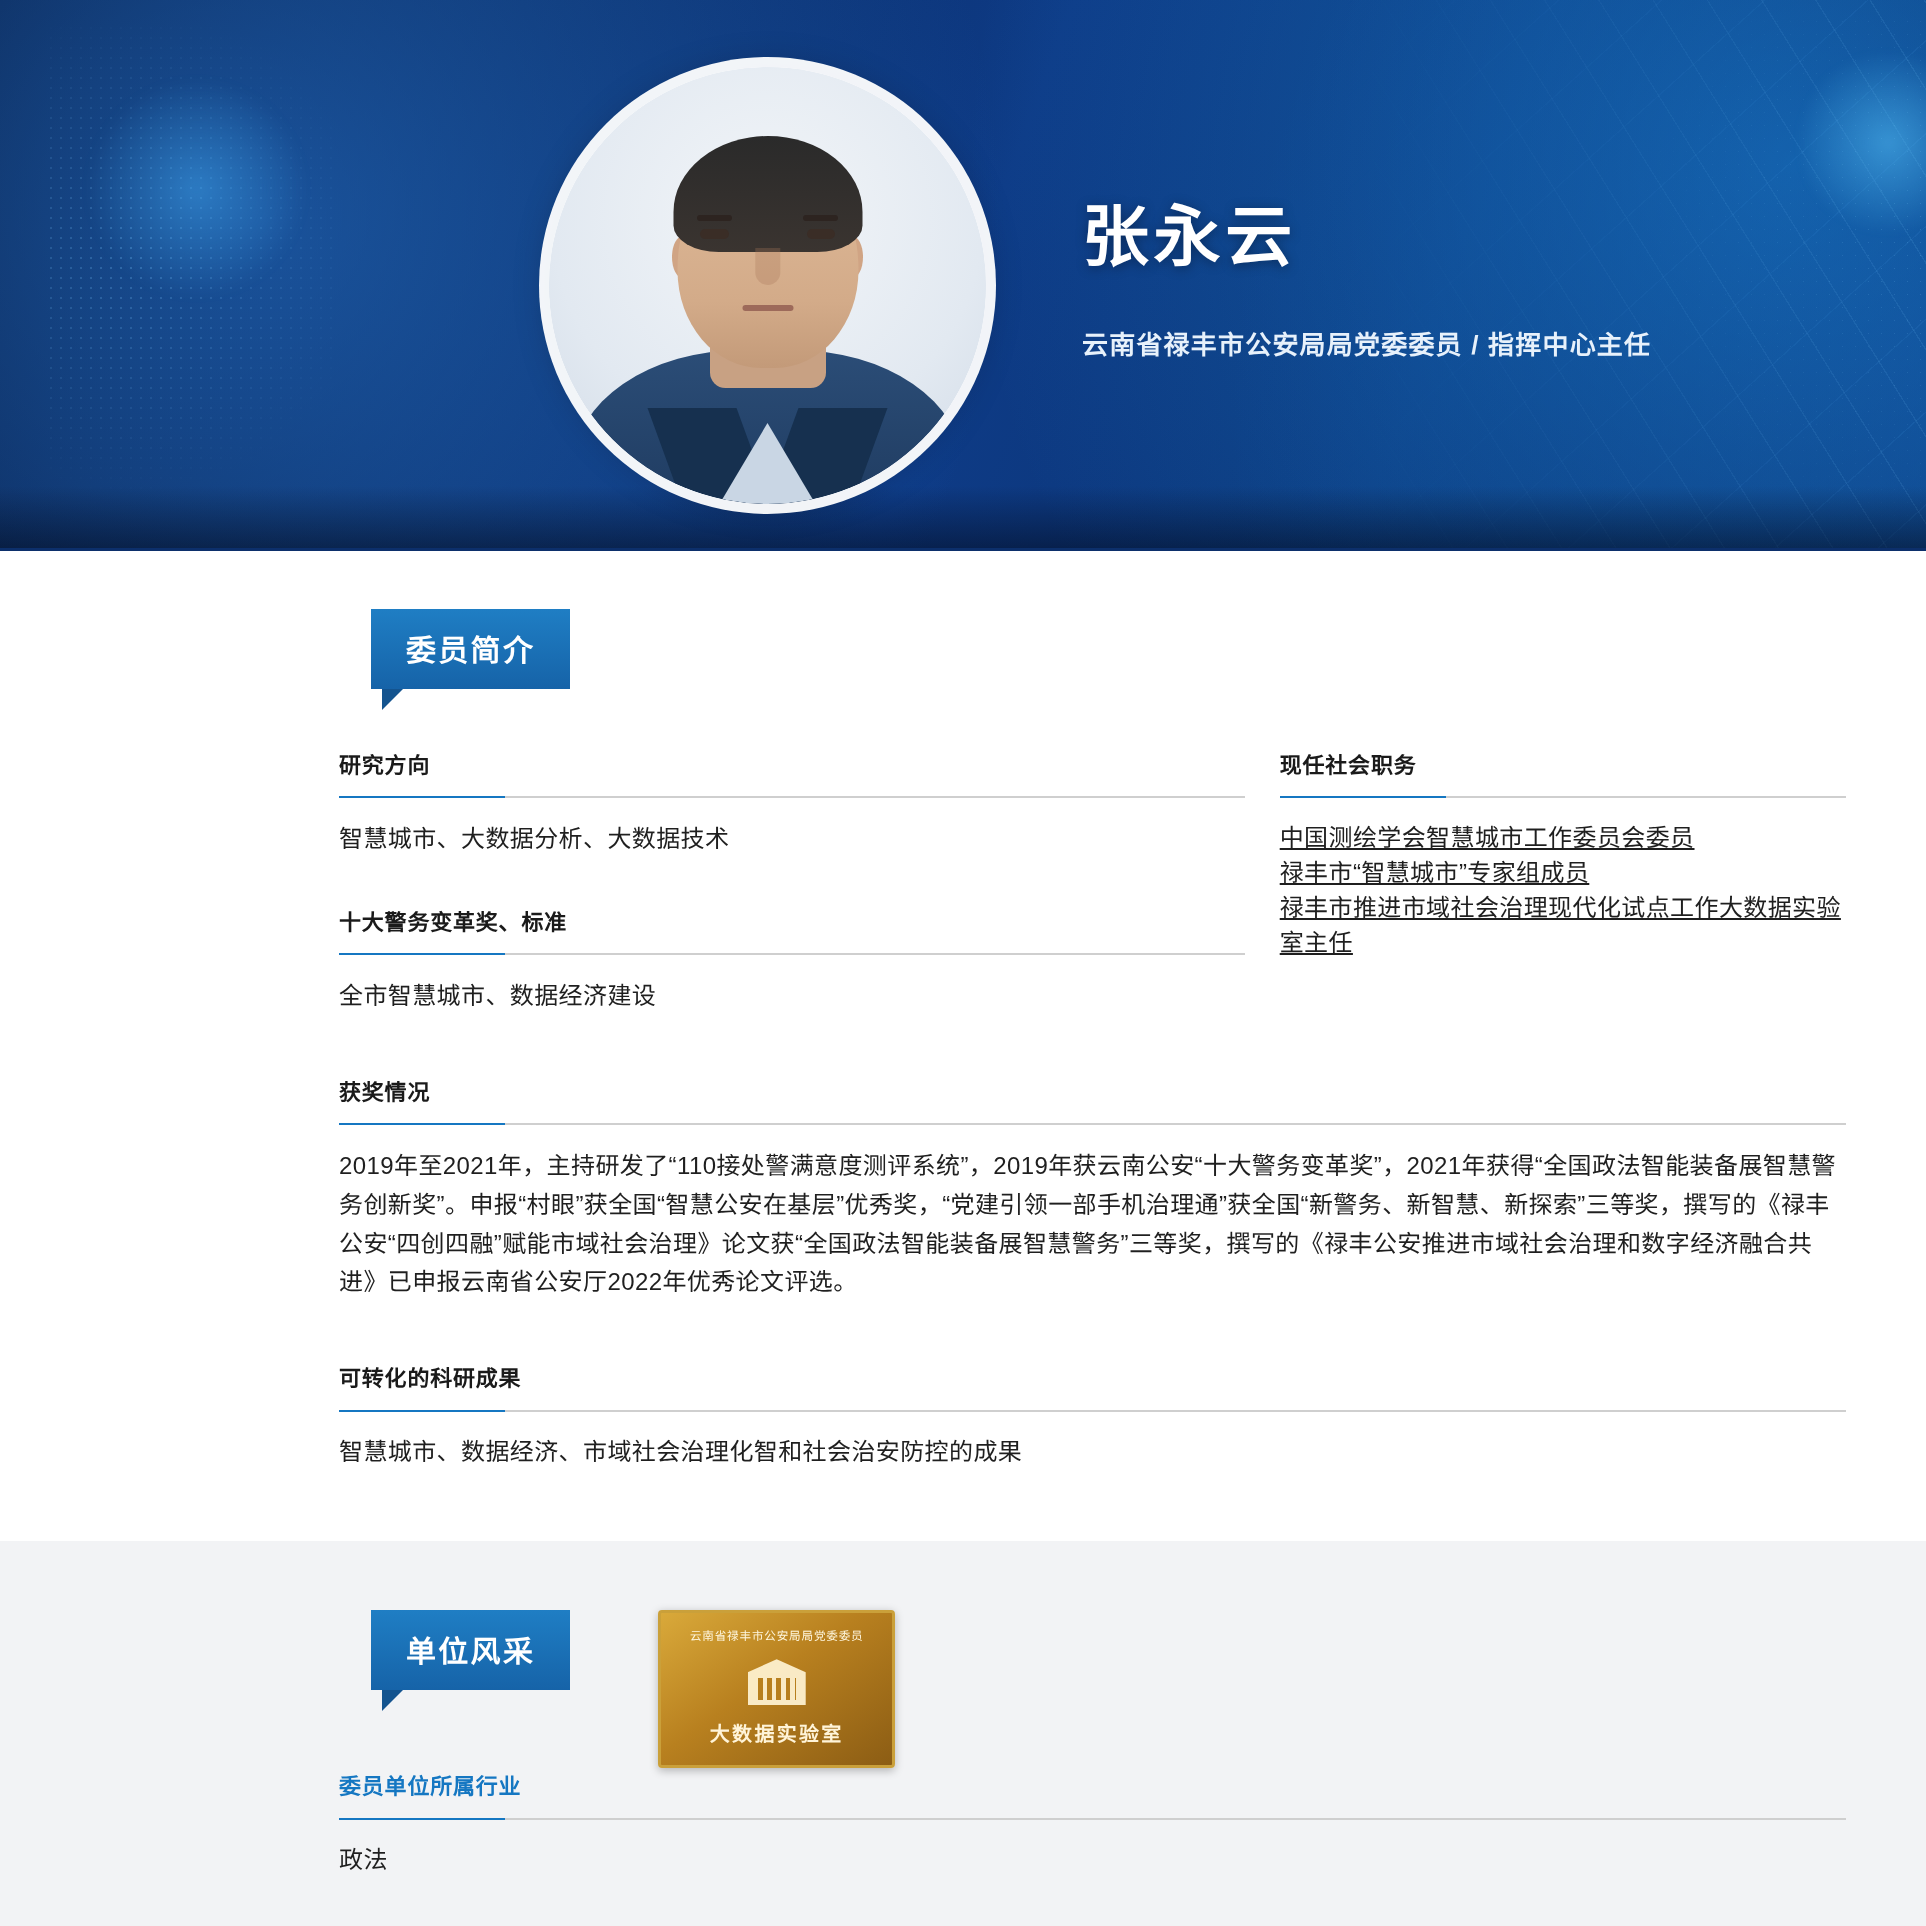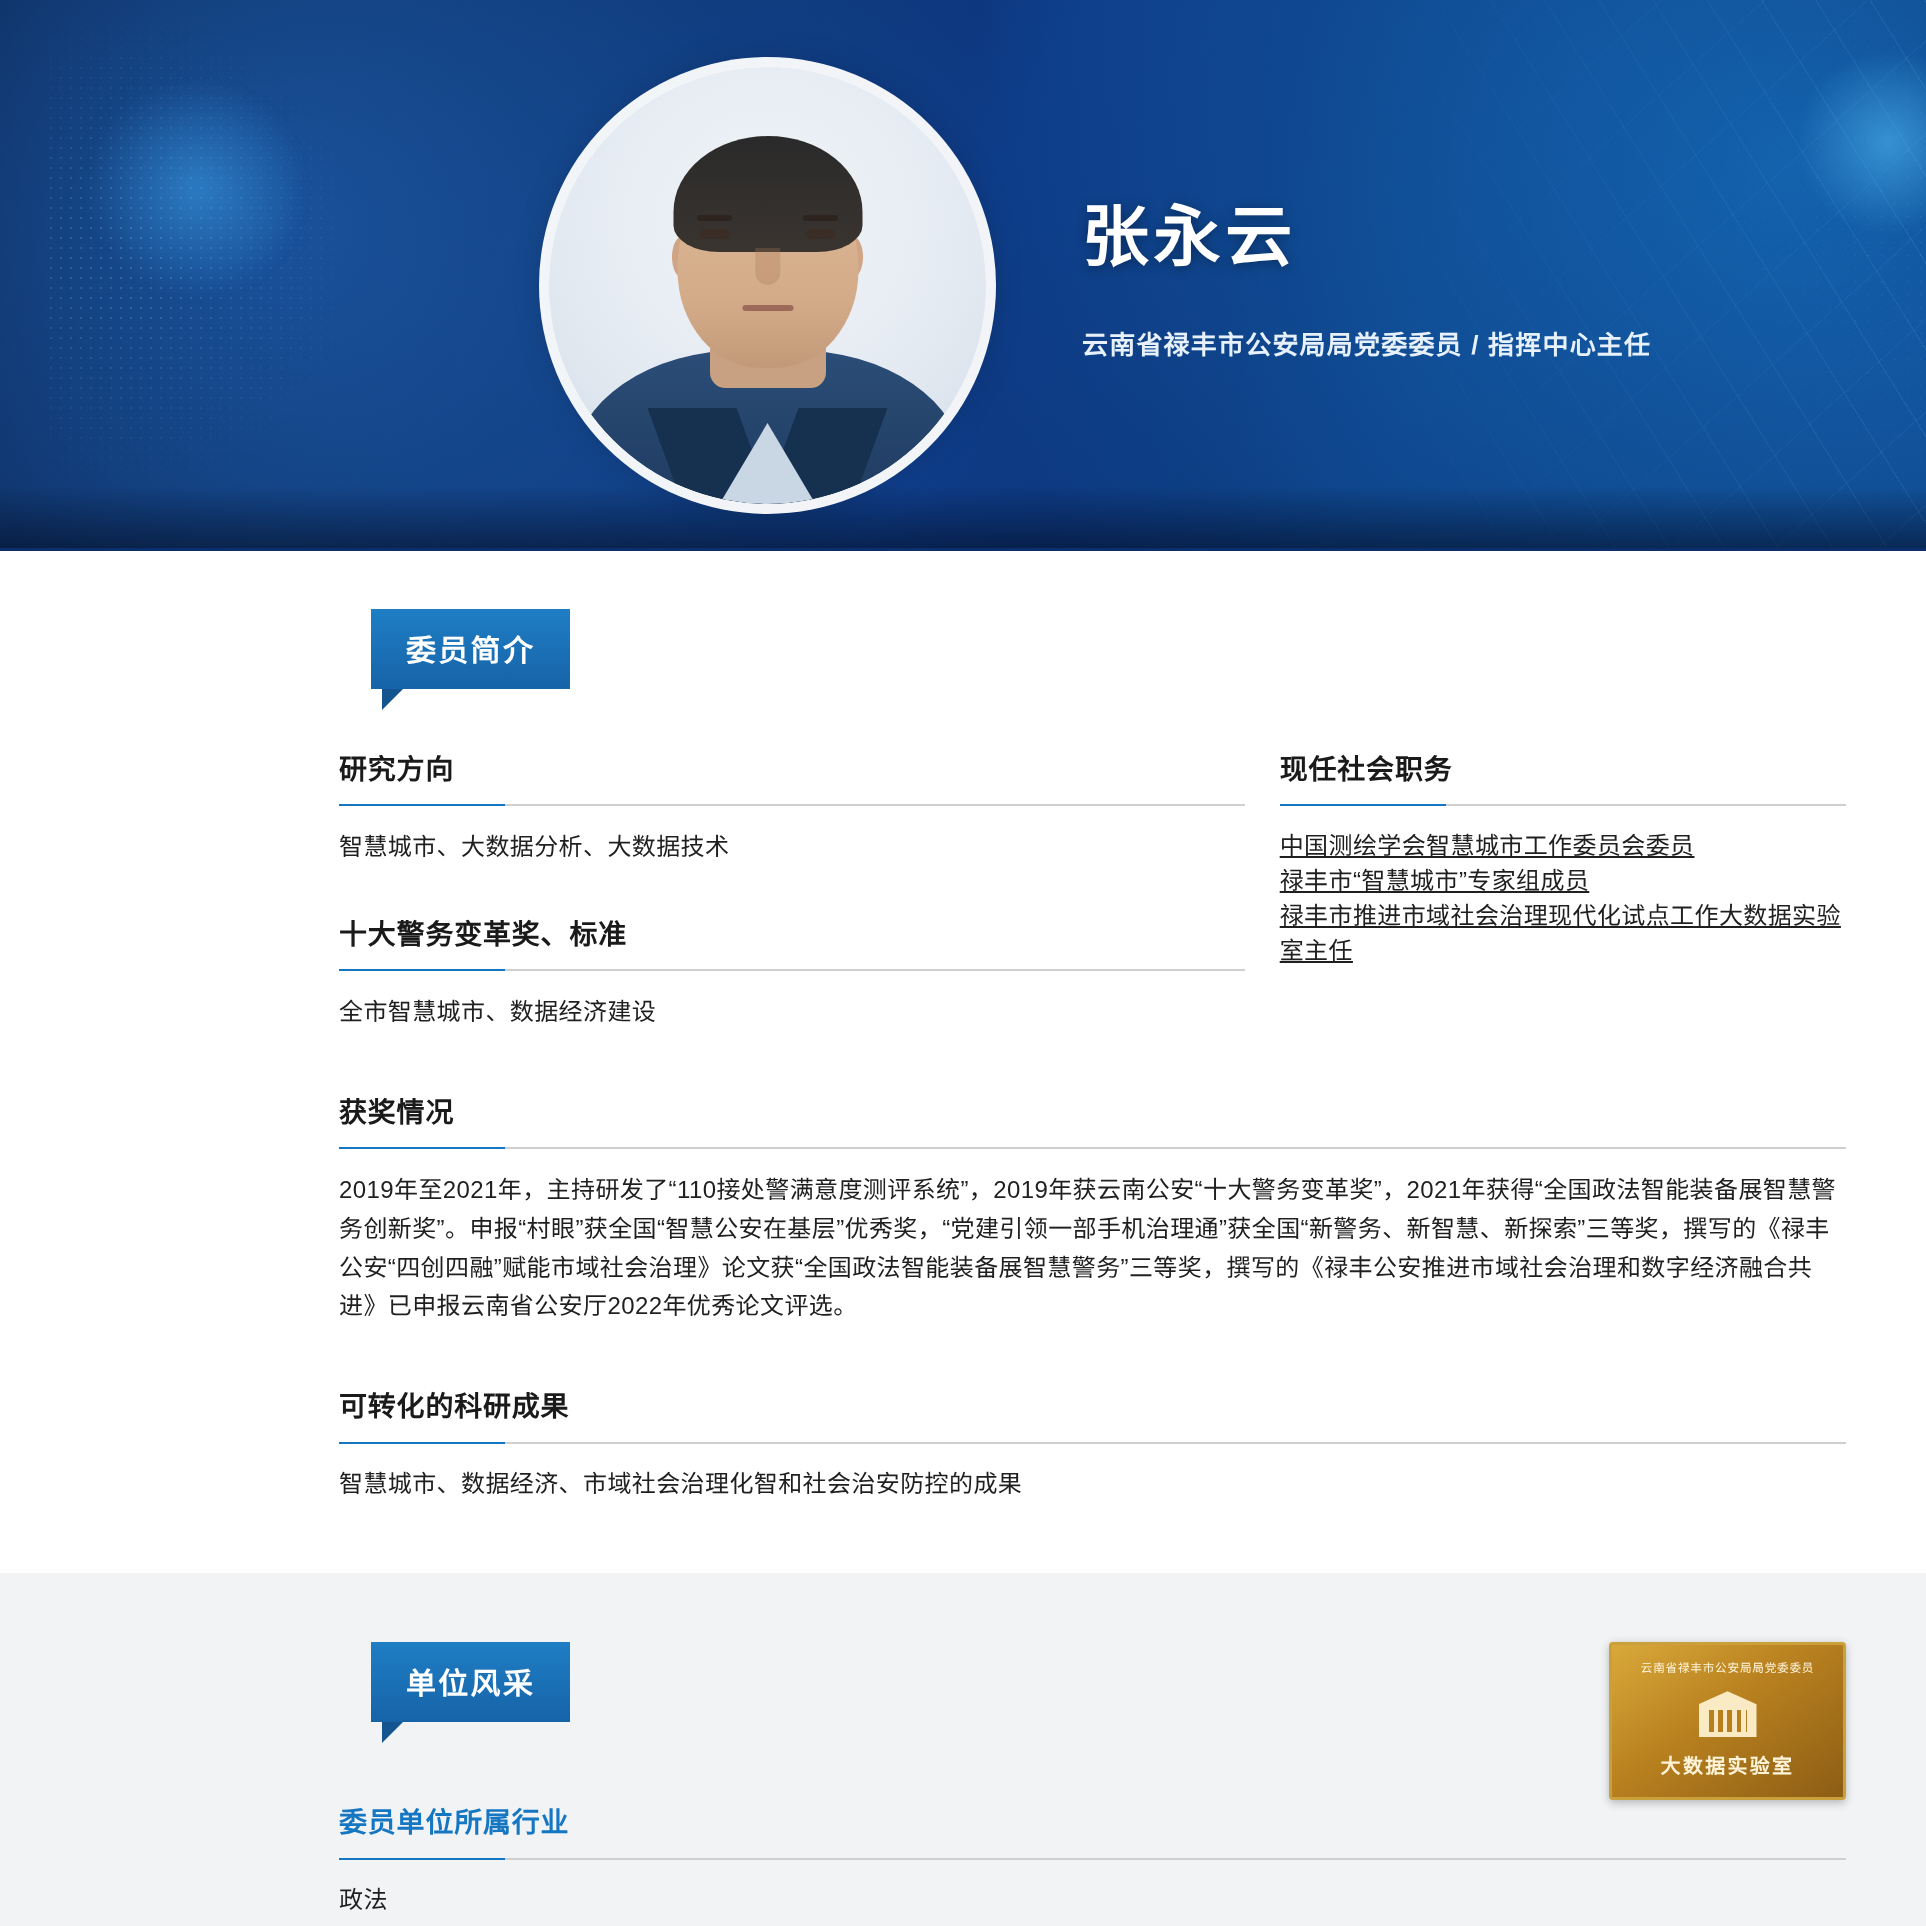--- a/index.html
+++ b/index.html
@@ -289,22 +289,21 @@
     left: 43px;
     bottom: -21.6px;
     width: 0;
     height: 0;
     border-left: 21.6px solid #14548f;
     border-bottom: 21.6px solid transparent;
   }
   .unit-ribbon-row {
     display: flex;
     align-items: flex-start;
-    gap: 113px;
-    justify-content: space-between;
+    gap: 88px;
   }
   .unit-badge {
     width: 231px;
     height: 152px;
     border-radius: 3.9px;
     background: linear-gradient(145deg, #d9a93a 0%, #b8801f 45%, #8c5d14 100%);
     border: 3.9px solid #caa03a;
     position: relative;
     overflow: hidden;
     box-shadow: 0 2.3px 8.5px rgba(0,0,0,0.25);
@@ -356,21 +355,21 @@
 
   
   .two-col {
     display: flex;
     gap: 0;
   }
   .col-left { width: 926px; }
   .col-right { width: 579px; margin-left: 35px; }
 
   h3.field-h {
-    font-size: 28px;
+    font-size: 22px;
     font-weight: 700;
     color: #1a1a1a;
     margin: 0 0 17.7px 0;
     letter-spacing: 0.8px;
   }
   h3.field-h.blue {
     color: #1577c2;
   }
   .rule {
     position: relative;

